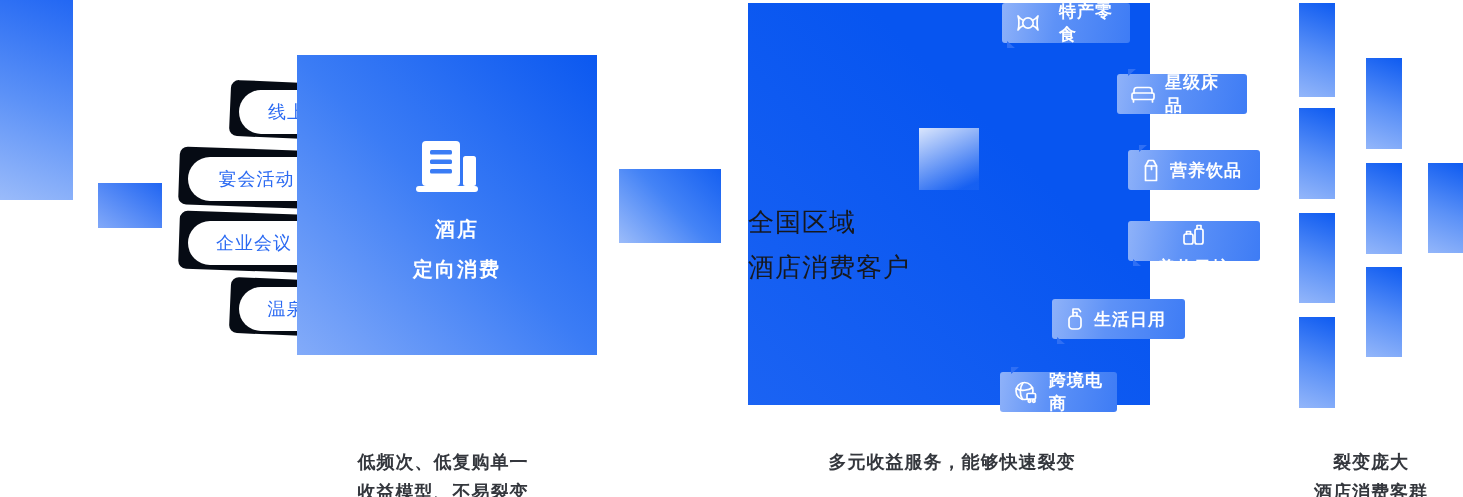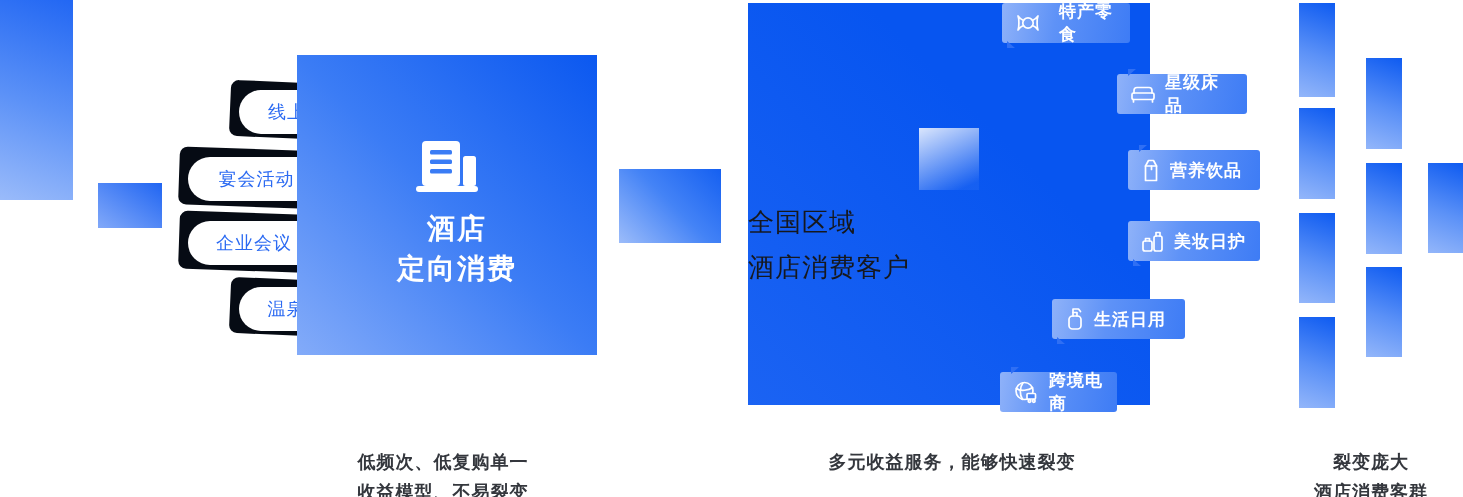--- a/index.html
+++ b/index.html
@@ -42,21 +42,21 @@
 
   
   .sq1 {
     left:297px; top:55px; width:300px; height:300px;
     background:linear-gradient(45deg,#83ABF9 0%,#3B7CF5 50%,#0B58F0 100%);
     display:flex; flex-direction:column; align-items:center;
   }
   .sq1-icon { margin-top:86px; }
   .sq1-title {
     margin-top:12px; text-align:center; color:#ffffff;
-    font-size:28px; font-weight:700; line-height:40px; letter-spacing:2px;margin-left:20px;
+    font-size:20px; font-weight:700; line-height:40px; letter-spacing:2px;margin-left:20px;
   }
 
   
   .mid-rect {
     left:619px; top:169px; width:102px; height:74px;
     background:linear-gradient(45deg,#9CBCFA 0%,#4483F6 52%,#1560F1 100%);
   }
 
   
   .sq2 {
@@ -82,21 +82,21 @@
   .tag svg { flex:0 0 auto; display:block; }
   .notch {
     position:absolute; width:8px; height:7px; background:#2F6FF4;
     clip-path:polygon(0 0,100% 100%,0 100%);
   }
   .notch.nt { top:-5px; left:11px; transform:scaleY(-1); }
   .notch.nb { bottom:-5px; left:5px; }
   .t1 { left:1002px; top:3px;   width:128px;gap:18px; }
   .t2 { left:1090px; top:74px;  width:130px;margin-left:27px; }
   .t3 { left:1128px; top:150px; width:132px; }
-  .t4 { left:1128px; top:221px; width:132px; }
+  .t4 { left:1128px; top:221px; width:132px;flex-direction:column; }
   .t5 { left:1052px; top:299px; width:133px; }
   .t6 { left:1000px; top:372px; width:117px; }
 
   
   .rb {
     position:absolute; width:36px;
     background:linear-gradient(200deg,#0E5BF1 0%,#5B91F7 55%,#93B6FA 100%);
   }
   .b1 { left:1299px; top:3px;   height:94px; }
   .b2 { left:1299px; top:108px; height:91px; }

